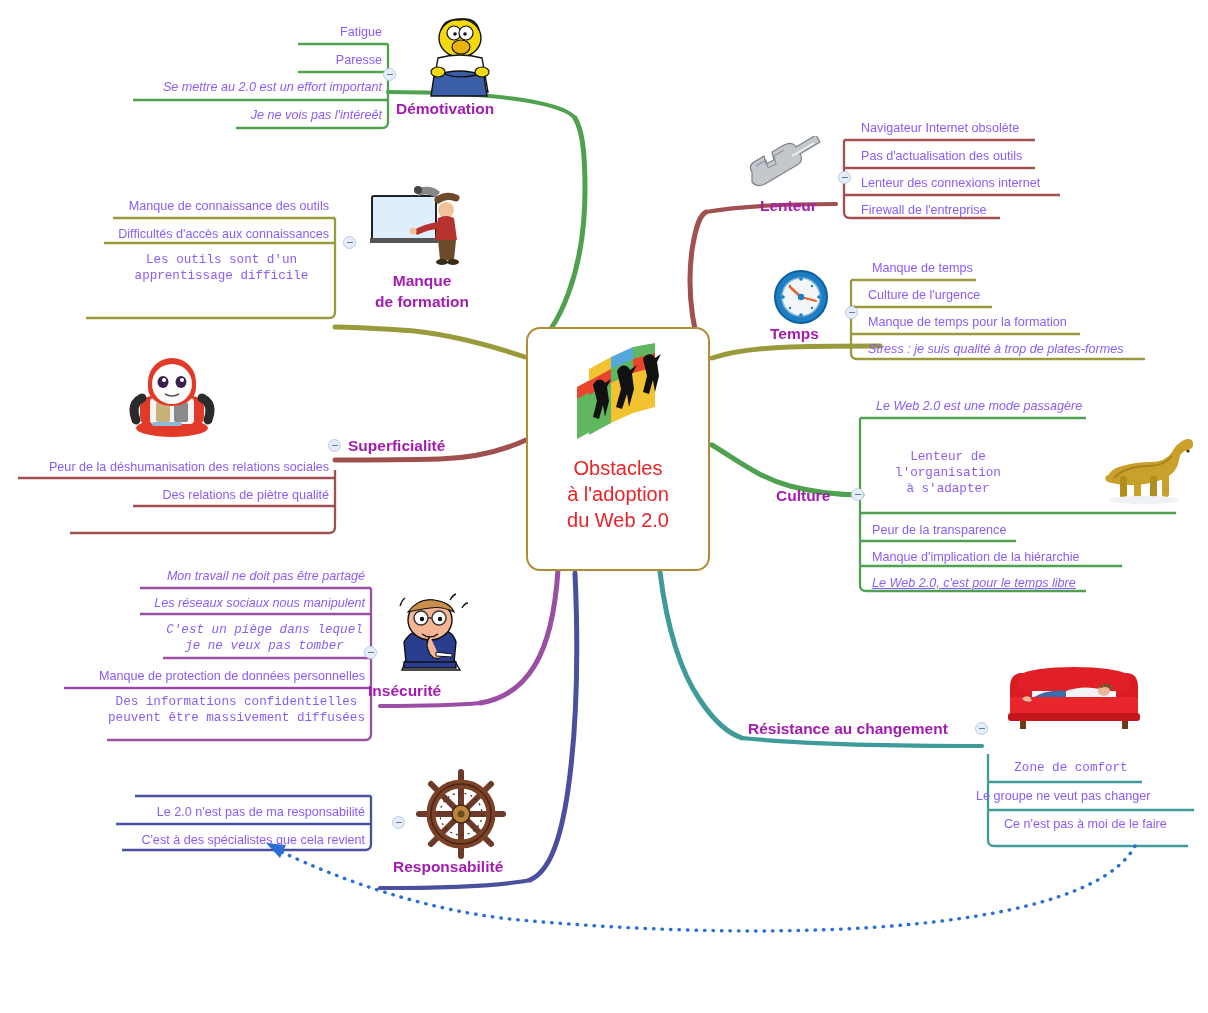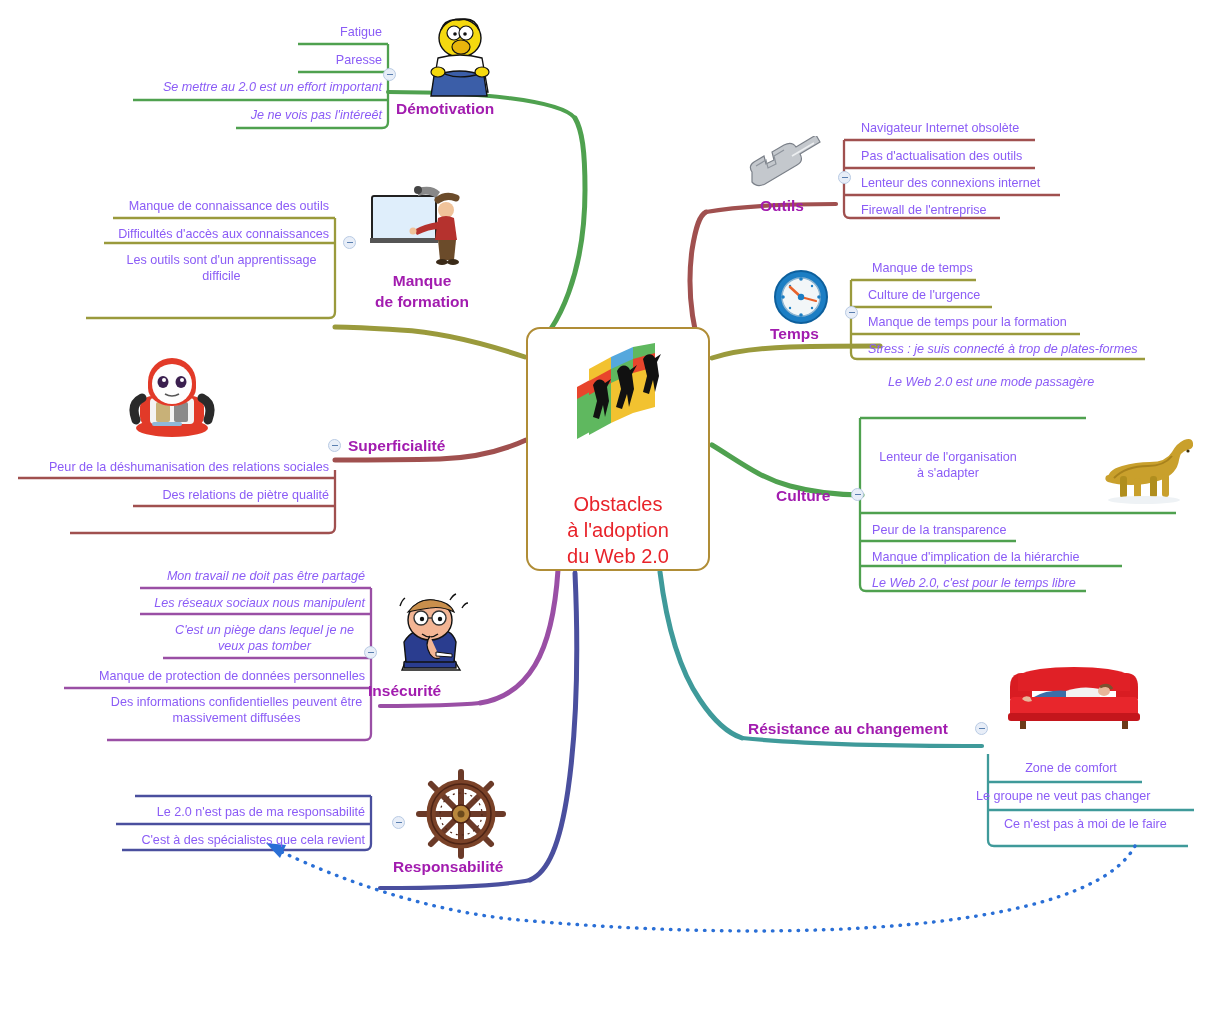--- a/index.html
+++ b/index.html
@@ -33,21 +33,21 @@
     top: 327px;
     width: 184px;
     height: 244px;
     border: 2px solid #b08d36;
     border-radius: 14px;
     background: #ffffff;
     box-sizing: border-box;
     display: flex;
     flex-direction: column;
     align-items: center;
-    justify-content: space-between;
+    justify-content: flex-start;
     padding-top: 14px;
     z-index: 6;
   }
   .central-title {
     color: #e8232a;
     font-size: 20px;
     line-height: 26px;
     text-align: center;
     margin-top: 8px;
     white-space: pre-line;
@@ -70,21 +70,21 @@
     font-size: 12.6px;
     color: #8b5cf6;
     line-height: 16px;
     padding: 1px 4px 3px 4px;
     box-sizing: border-box;
     z-index: 4;
     background: transparent;
   }
   .leaf.r { text-align: right; }
   .leaf.l { text-align: left; }
-  .leaf.c { text-align: center; }
+  .leaf.c { text-align: center; font-family: Liberation Mono, monospace; }
   .leaf.ital { font-style: italic; }
 
   
   .toggle {
     position: absolute;
     width: 13px;
     height: 13px;
     border-radius: 50%;
     background: #e8eef8;
     border: 1px solid #b9cbe4;
@@ -220,21 +220,21 @@
 du Web 2.0</div>
   </div>
 
   <div class="main-label" style="left:396px; top:98px;">Démotivation</div>
   <div class="main-label" style="left:364px; top:270px; width:116px; text-align:center;">Manque
 de formation</div>
   <div class="main-label" style="left:348px; top:435px;">Superficialité</div>
   <div class="main-label" style="left:368px; top:680px;">Insécurité</div>
   <div class="main-label" style="left:393px; top:856px;">Responsabilité</div>
 
-  <div class="main-label" style="left:760px; top:195px;">Outils</div>
+  <div class="main-label" style="left:760px; top:195px;">Lenteur</div>
   <div class="main-label" style="left:770px; top:323px;">Temps</div>
   <div class="main-label" style="left:776px; top:485px;">Culture</div>
   <div class="main-label" style="left:748px; top:718px;">Résistance au changement</div>
 
   <div class="toggle" style="left:383px; top:68px;"></div>
   <div class="toggle" style="left:343px; top:236px;"></div>
   <div class="toggle" style="left:328px; top:439px;"></div>
   <div class="toggle" style="left:364px; top:646px;"></div>
   <div class="toggle" style="left:392px; top:816px;"></div>
   <div class="toggle" style="left:838px; top:171px;"></div>
@@ -264,28 +264,28 @@
   <div class="leaf r" style="left:112px; top:831px; width:257px;">C'est à des spécialistes que cela revient</div>
 
   <div class="leaf l" style="left:857px; top:119px; width:200px;">Navigateur Internet obsolète</div>
   <div class="leaf l" style="left:857px; top:147px; width:200px;">Pas d'actualisation des outils</div>
   <div class="leaf l" style="left:857px; top:174px; width:220px;">Lenteur des connexions internet</div>
   <div class="leaf l" style="left:857px; top:201px; width:200px;">Firewall de l'entreprise</div>
 
   <div class="leaf l" style="left:868px; top:259px; width:200px;">Manque de temps</div>
   <div class="leaf l" style="left:864px; top:286px; width:200px;">Culture de l'urgence</div>
   <div class="leaf l" style="left:864px; top:313px; width:240px;">Manque de temps pour la formation</div>
-  <div class="leaf l ital" style="left:864px; top:340px; width:300px;">Stress : je suis connecté à trop de plates-formes</div>
-
-  <div class="leaf l ital" style="left:872px; top:373px; width:240px;margin-left:12px;">Le Web 2.0 est une mode passagère</div>
+  <div class="leaf l ital" style="left:864px; top:340px; width:300px;">Stress : je suis qualité à trop de plates-formes</div>
+
+  <div class="leaf l ital" style="left:872px; top:397px; width:240px;">Le Web 2.0 est une mode passagère</div>
   <div class="leaf c" style="left:868px; top:448px; width:160px; white-space:pre-line;">Lenteur de l'organisation
 à s'adapter</div>
   <div class="leaf l" style="left:868px; top:521px; width:220px;">Peur de la transparence</div>
   <div class="leaf l" style="left:868px; top:548px; width:250px;">Manque d'implication de la hiérarchie</div>
-  <div class="leaf l ital" style="left:868px; top:574px; width:250px;">Le Web 2.0, c'est pour le temps libre</div>
+  <div class="leaf l ital" style="left:868px; top:574px; width:250px;text-decoration:underline;">Le Web 2.0, c'est pour le temps libre</div>
 
   <div class="leaf c" style="left:996px; top:759px; width:150px;">Zone de comfort</div>
   <div class="leaf l" style="left:972px; top:787px; width:200px;">Le groupe ne veut pas changer</div>
   <div class="leaf l" style="left:1000px; top:815px; width:200px;">Ce n'est pas à moi de le faire</div>
 
   <svg class="art" style="left:414px; top:14px;" width="88" height="84" viewBox="0 0 88 84">
     <ellipse cx="46" cy="24" rx="21" ry="19" fill="#f5d90f" stroke="#111" stroke-width="1.4"></ellipse>
     <path d="M27,16 q4,-12 18,-10 q16,-4 20,10" fill="none" stroke="#111" stroke-width="1.6"></path>
     <circle cx="40" cy="19" r="7" fill="#fff" stroke="#111" stroke-width="1.2"></circle>
     <circle cx="52" cy="19" r="7" fill="#fff" stroke="#111" stroke-width="1.2"></circle>

